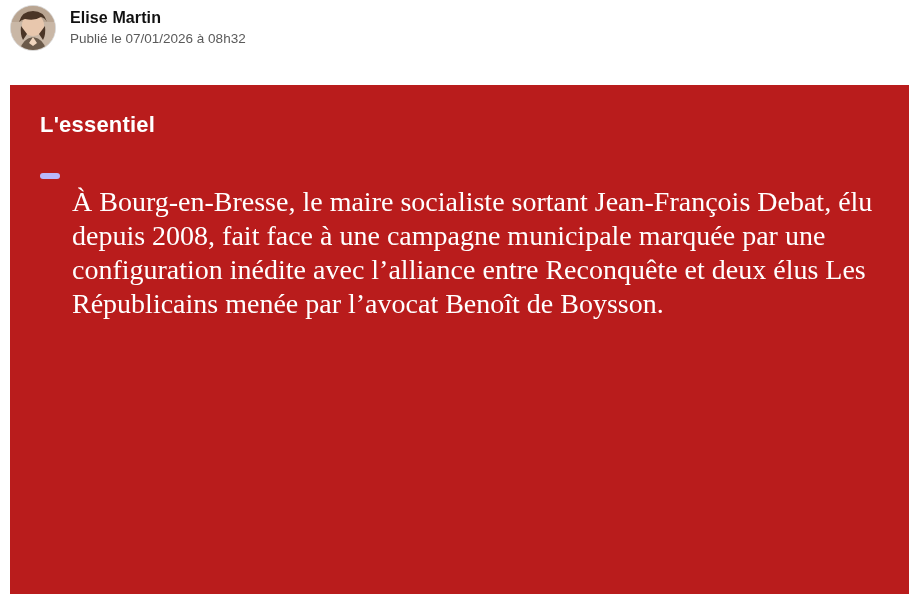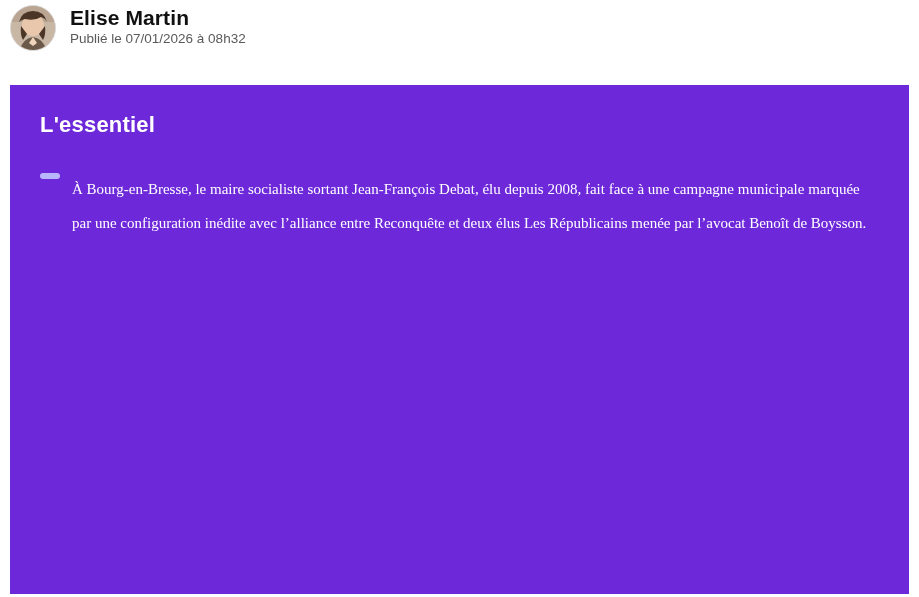--- a/index.html
+++ b/index.html
@@ -34,36 +34,36 @@
     background: #cbb6a4;
   }
   .avatar svg { display: block; width: 100%; height: 100%; }
   .byline-text {
     margin-left: 14px;
     display: flex;
     flex-direction: column;
     justify-content: center;
   }
   .author-name {
-    font-size: 21px;
+    font-size: 16px;
     font-weight: bold;
     color: #111111;
     line-height: 20px;
     letter-spacing: 0.1px;
   }
   .publish-date {
     font-size: 13.5px;
     color: #5a5a5a;
     line-height: 18px;
     margin-top: 2px;
   }
 
   
   .essentials {
-    background: #6d28d9;
+    background: #b91c1c;
     color: #ffffff;
     margin: 29px 10px 0 10px;
     padding: 26px 30px 26px 30px;
     box-sizing: border-box;
     width: 899px;
     min-height: 509px;
   }
   .essentials-title {
     font-family: "Liberation Sans", sans-serif;
     font-size: 22px;
@@ -81,21 +81,21 @@
   .dash {
     flex: 0 0 auto;
     width: 20px;
     height: 6px;
     background: #b9b7fb;
     border-radius: 3px;
     margin: 16px 12px 0 0;
   }
   .point-text {
     font-family: "Liberation Serif", serif;
-    font-size: 15px;
+    font-size: 28px;
     line-height: 34px;
     color: #ffffff;
     flex: 1 1 auto;
   }
 </style>
 </head>
 <body>
 
 <div class="byline">
   <div class="avatar">

